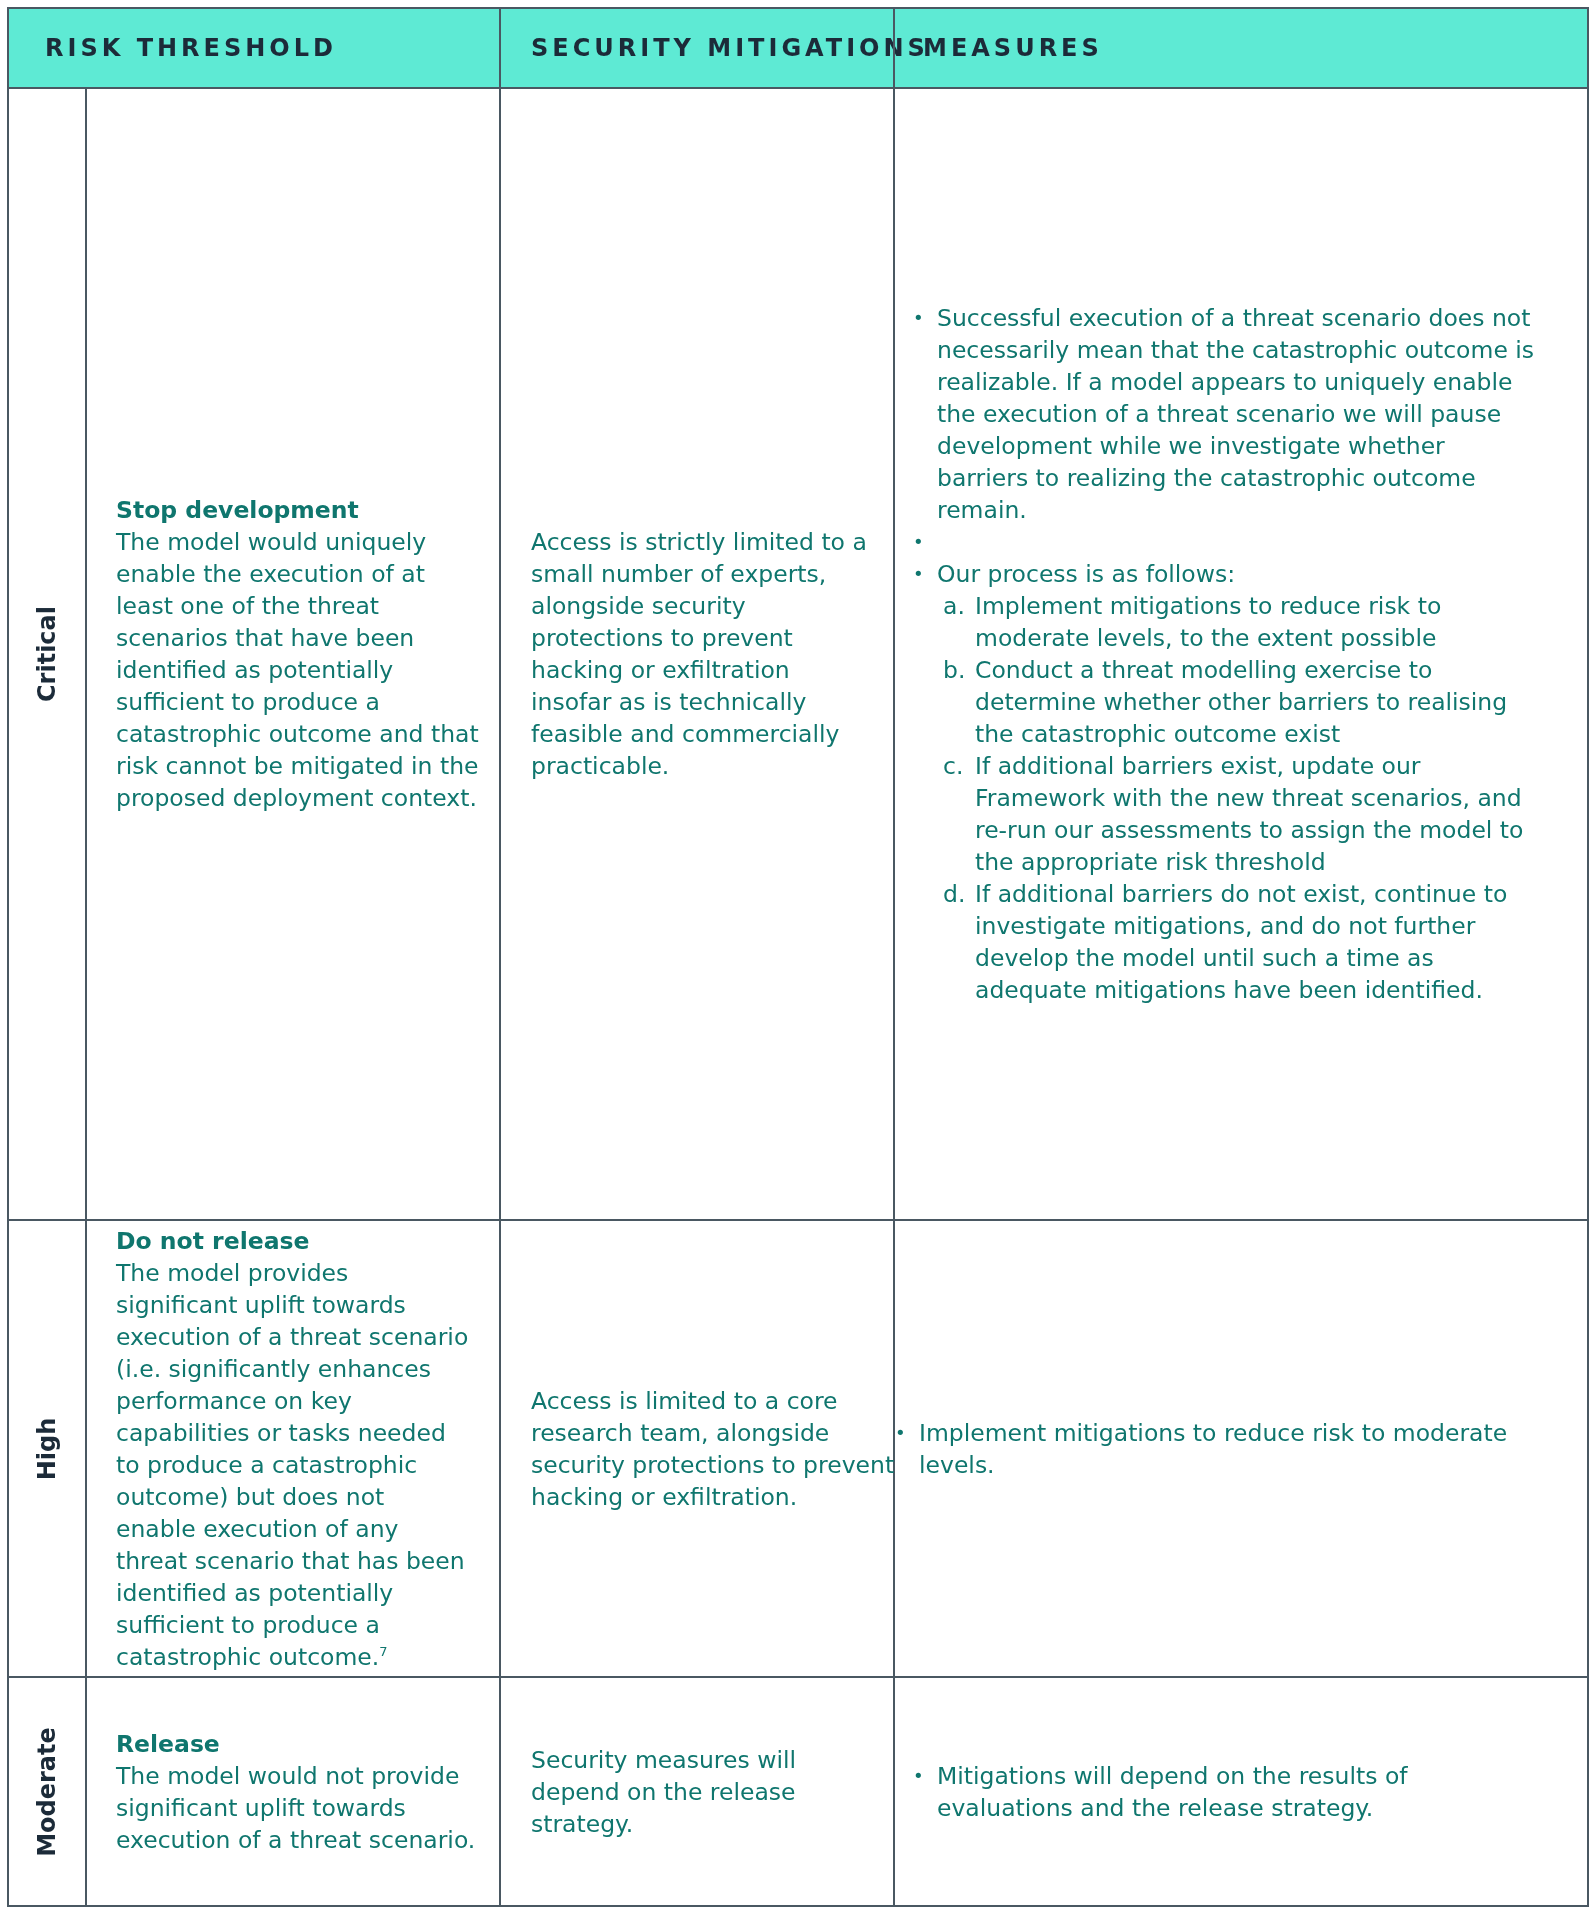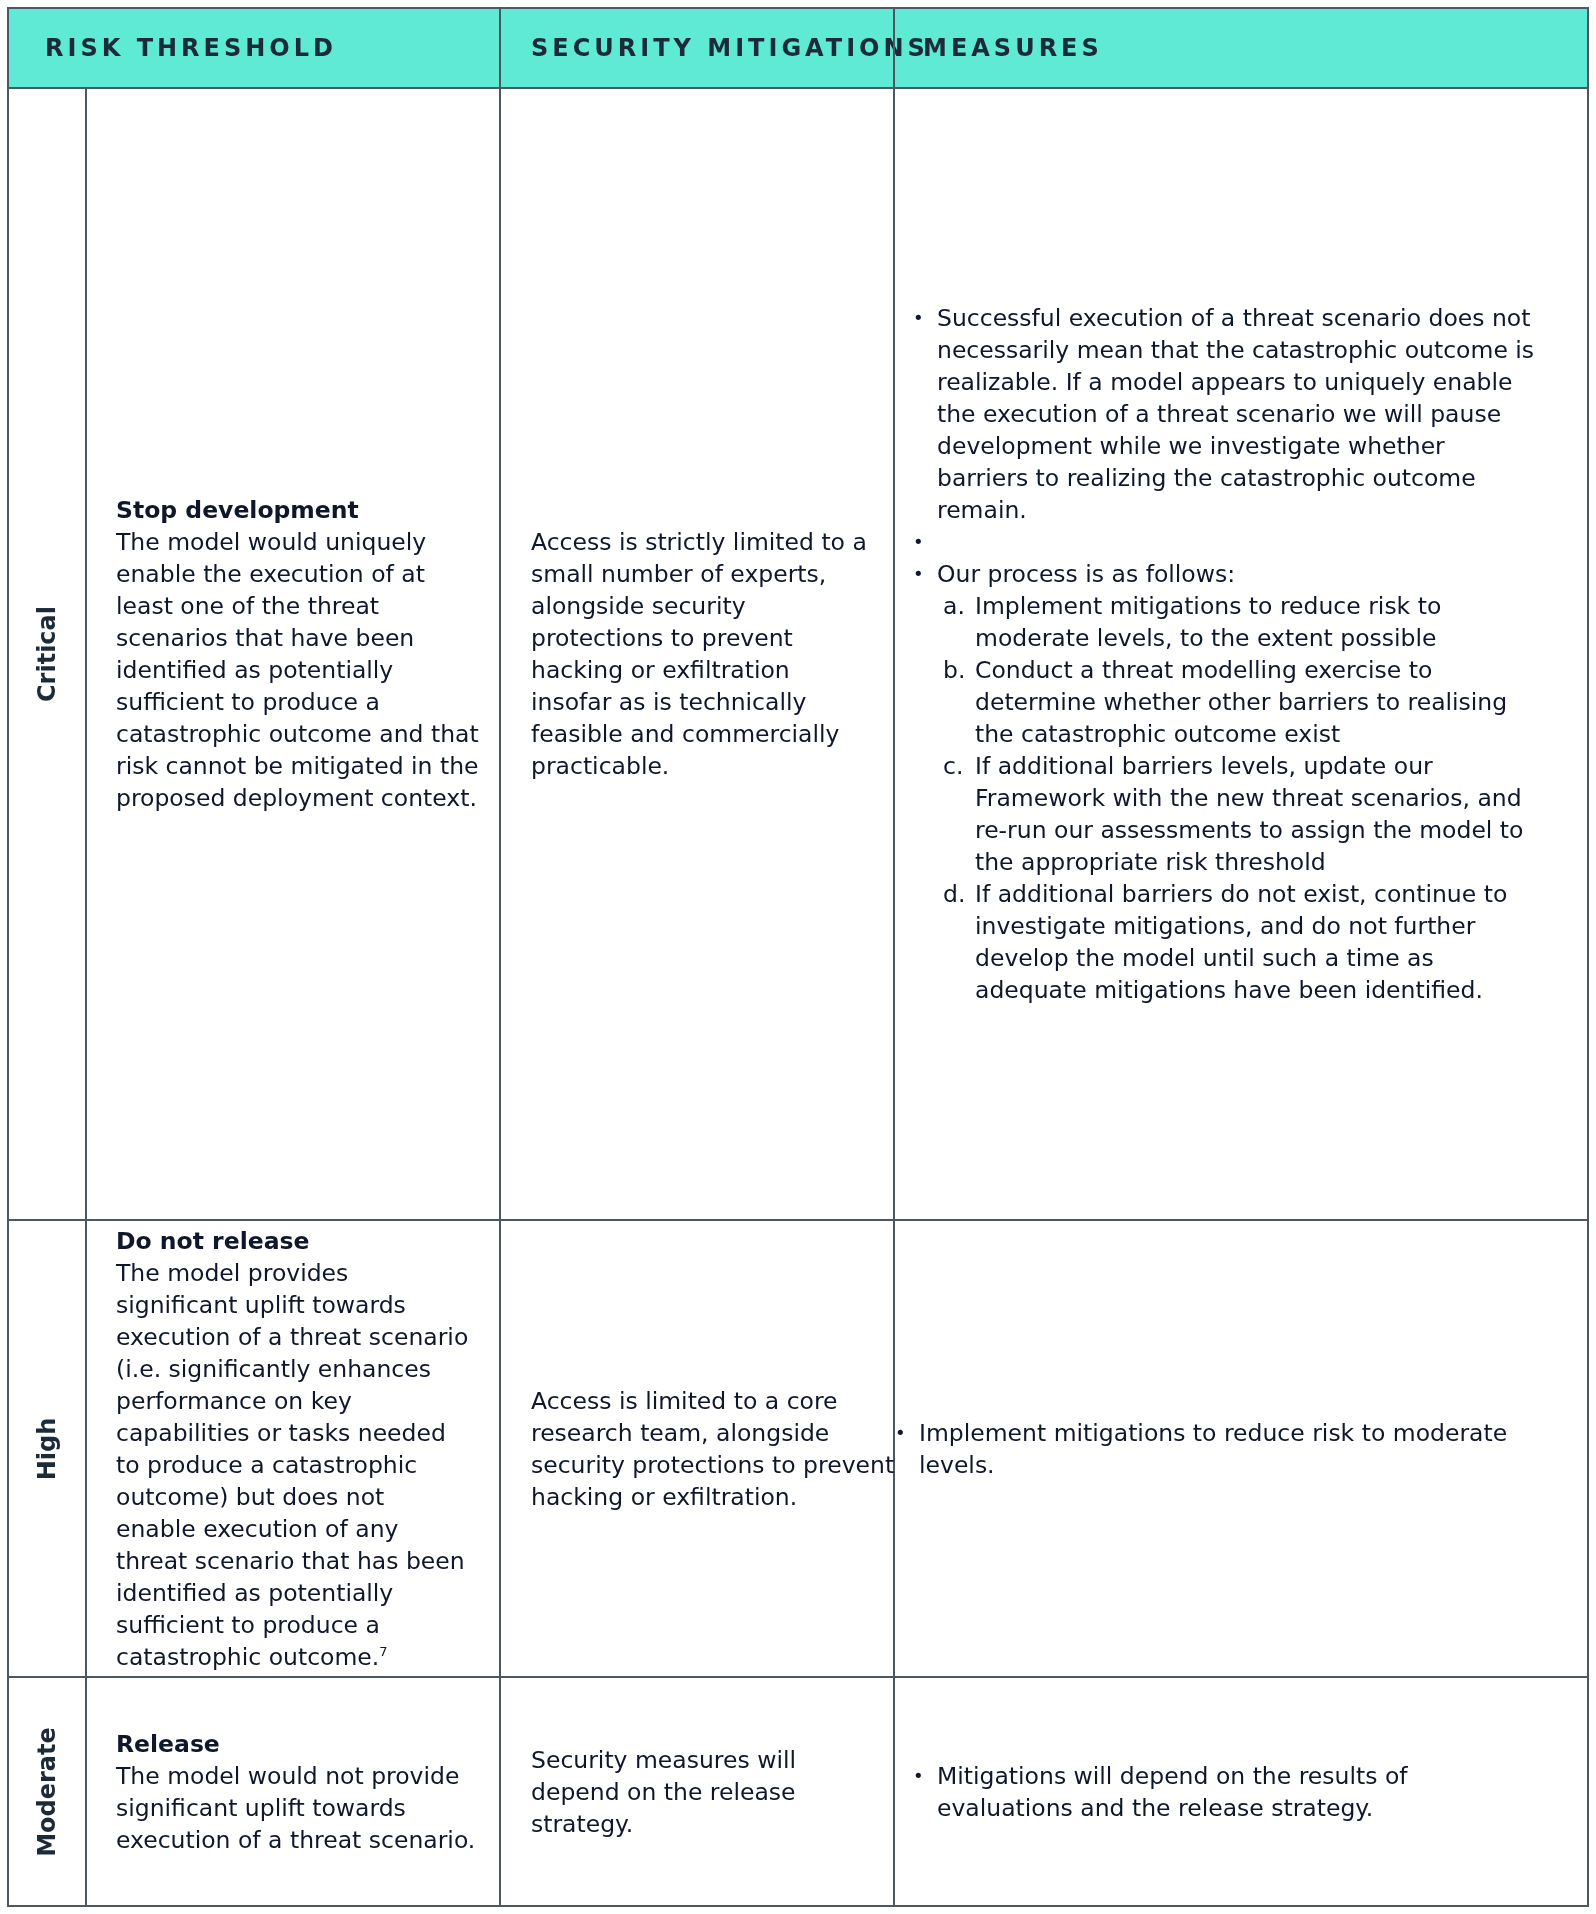--- a/index.html
+++ b/index.html
@@ -3,21 +3,21 @@
 <meta charset="utf-8">
 <style>
   html, body { margin: 0; padding: 0; background: #ffffff; }
   body { width: 1596px; height: 1914px; position: relative; font-family: "DejaVu Sans", sans-serif; color: #1c2b39; }
   .tbl { position: absolute; left: 7px; top: 7px; width: 1582px; height: 1900px; border: 2px solid #4a5862; box-sizing: border-box; }
   .hdr { position: absolute; left: 0; top: 0; right: 0; height: 78px; background: #5eead4; border-bottom: 2px solid #4a5862; }
   .hcell { position: absolute; top: 0; height: 78px; display: flex; align-items: center; font-weight: bold; font-size: 24px; letter-spacing: 4px; color: #1c2b39; }
   .vline { position: absolute; width: 2px; background: #4a5862; }
   .hline { position: absolute; height: 2px; background: #4a5862; }
   .cell { position: absolute; display: flex; align-items: center; box-sizing: border-box; }
-  .txt { font-size: 23.5px; line-height: 32px; color: #0f172a; }
+  .txt { font-size: 23.5px; line-height: 32px; color: #0f766e; }
   .lvl { position: absolute; display: flex; align-items: center; justify-content: center; }
   .lvl span { transform: rotate(-90deg); white-space: nowrap; font-weight: bold; font-size: 24px; color: #1c2b39; }
   .bold { font-weight: bold; }
   ul.b { margin: 0; padding: 0; list-style: none; }
   ul.b > li { position: relative; padding-left: 24px; }
   ul.b > li::before { content: "•"; position: absolute; left: 0; top: 0; font-size: 18px; }
   ol.a { margin: 0; padding: 0; list-style: none; }
   ol.a > li { position: relative; padding-left: 38px; }
   ol.a > li .mk { position: absolute; left: 6px; top: 0; }
   .gap { height: 32px; }
@@ -56,21 +56,21 @@
     <div class="cell" style="left:886px; top:80px; width:692px; height:1130px; padding-left:18px; padding-right:50px;">
       <div class="txt">
         <ul class="b">
           <li>Successful execution of a threat scenario does not necessarily mean that the catastrophic outcome is realizable. If a model appears to uniquely enable the execution of a threat scenario we will pause development while we investigate whether barriers to realizing the catastrophic outcome remain.</li>
           <li class="gap" style="padding:0;" aria-hidden="true"></li>
           <li>
             <span>Our process is as follows:</span>
             <ol class="a">
               <li><span class="mk">a.</span><span>Implement mitigations to reduce risk to moderate levels, to the extent possible</span></li>
               <li><span class="mk">b.</span><span>Conduct a threat modelling exercise to determine whether other barriers to realising the catastrophic outcome exist</span></li>
-              <li><span class="mk">c.</span><span>If additional barriers levels, update our Framework with the new threat scenarios, and re-run our assessments to assign the model to the appropriate risk threshold</span></li>
+              <li><span class="mk">c.</span><span>If additional barriers exist, update our Framework with the new threat scenarios, and re-run our assessments to assign the model to the appropriate risk threshold</span></li>
               <li><span class="mk">d.</span><span>If additional barriers do not exist, continue to investigate mitigations, and do not further develop the model until such a time as adequate mitigations have been identified.</span></li>
             </ol>
           </li>
         </ul>
       </div>
     </div>
   </div>
 
   <div>
     <div class="lvl" style="left:0; top:1212px; width:76px; height:455px;">

